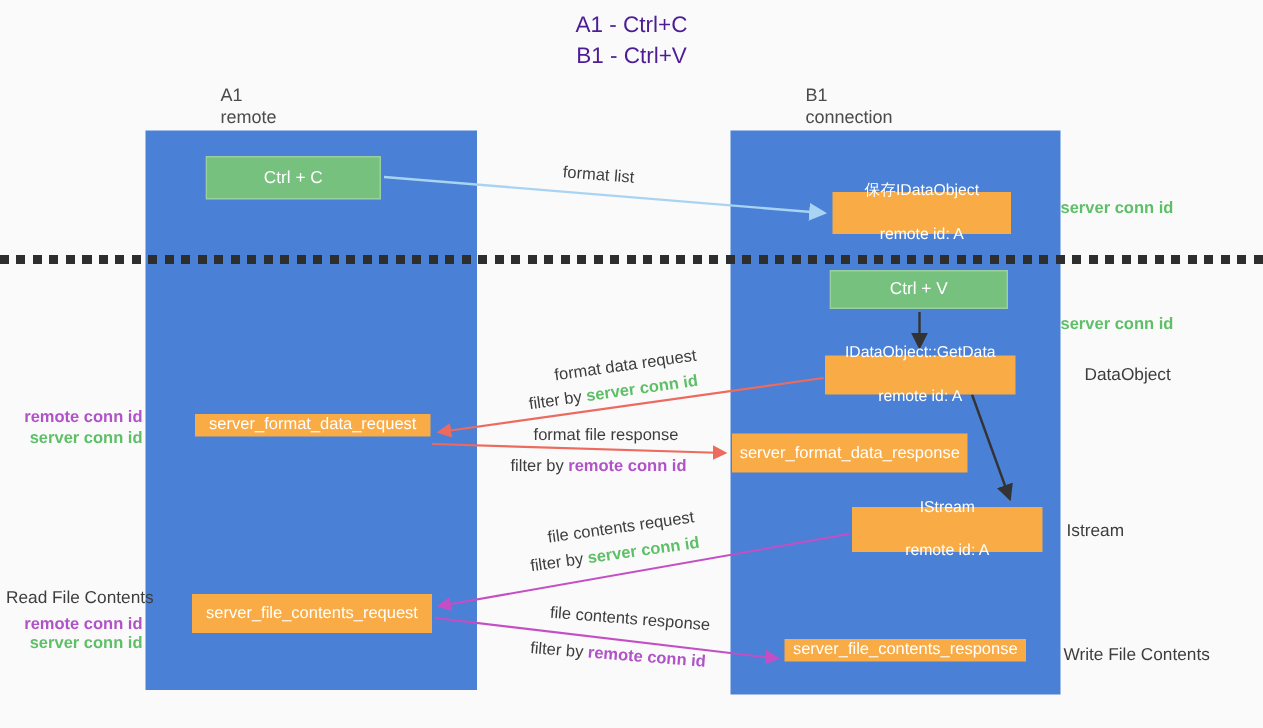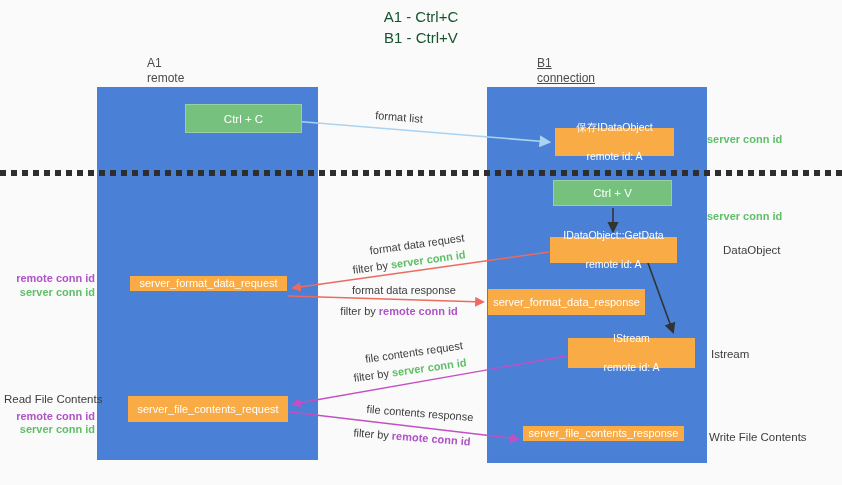--- a/index.html
+++ b/index.html
@@ -1,18 +1,18 @@
 <!DOCTYPE html>
 <html><head>
 <meta charset="utf-8">
 <style>
   html,body{margin:0;padding:0;background:#fafafa;font-family:"Liberation Sans",sans-serif;}
   #canvas{position:relative;width:842px;height:485px;background:#fafafa;overflow:hidden;}
   .abs{position:absolute;}
-  .title{left:0;right:0;top:6px;text-align:center;font-size:15px;line-height:21px;color:#14532d;}
+  .title{left:0;right:0;top:6px;text-align:center;font-size:15px;line-height:21px;color:#4c1d95;}
   .lane{background:#4a80d5;}
   .lane-header{font-size:12px;line-height:15px;color:#4b4b4b;}
   .gbox{background:#77c17e;color:#fff;font-size:11.5px;display:flex;align-items:center;justify-content:center;box-shadow:0 0 0 1px rgba(255,255,255,.25) inset;}
   .obox{background:#f9ab45;color:#fff;display:flex;flex-direction:column;align-items:center;justify-content:center;font-size:11px;line-height:13px;text-align:center;gap:16px;}
   .obox.one{font-size:11px;}
   .obox.two{font-size:10.5px;}
   .dotted{left:0;top:170px;width:842px;height:6px;background:repeating-linear-gradient(90deg,#2e2e2e 0 6px,transparent 6px 11px);z-index:6;}
   svg.arrows{left:0;top:0;z-index:5;pointer-events:none;}
   .alabel{font-size:11px;color:#3d3d3d;white-space:nowrap;transform:translate(-50%,-50%);z-index:7;}
   .rot-down{transform:translate(-50%,-50%) rotate(4.5deg);}
@@ -34,21 +34,21 @@
 
   <div class="abs title">
     <div>A1 - Ctrl+C</div>
     <div>B1 - Ctrl+V</div>
   </div>
 
   <div class="abs lane-header" style="left:147px;top:56px;width:120px;">
     <div>A1</div>
     <div>remote</div>
   </div>
-  <div class="abs lane-header" style="left:537px;top:56px;width:120px;text-decoration:underline;">
+  <div class="abs lane-header" style="left:537px;top:56px;width:120px;">
     <div>B1</div>
     <div>connection</div>
   </div>
 
   <div class="abs lane" style="left:97px;top:87px;width:221px;height:373px;"></div>
   <div class="abs lane" style="left:487px;top:87px;width:220px;height:376px;"></div>
 
   <div class="abs dotted"></div>
 
   <svg class="abs arrows" width="842" height="485" viewBox="0 0 842 485">
@@ -68,21 +68,21 @@
     </defs>
     <line x1="256" y1="118" x2="549" y2="142" stroke="#a9d3f2" stroke-width="1.6" marker-end="url(#m-blue)"></line>
     <line x1="613" y1="208" x2="613" y2="231" stroke="#333333" stroke-width="1.6" marker-end="url(#m-black)"></line>
     <line x1="648" y1="263" x2="673" y2="332" stroke="#333333" stroke-width="1.6" marker-end="url(#m-black)"></line>
     <line x1="549" y1="252" x2="293" y2="288" stroke="#ed6a5e" stroke-width="1.4" marker-end="url(#m-red)"></line>
     <line x1="288" y1="296" x2="483" y2="302" stroke="#ed6a5e" stroke-width="1.4" marker-end="url(#m-red)"></line>
     <line x1="566" y1="356" x2="293" y2="404" stroke="#c44fc4" stroke-width="1.4" marker-end="url(#m-purple)"></line>
     <line x1="290" y1="412" x2="518" y2="439" stroke="#c44fc4" stroke-width="1.4" marker-end="url(#m-purple)"></line>
   </svg>
 
-  <div class="abs gbox z8" style="left:137px;top:104px;width:117px;height:29px;margin-left:48px;">
+  <div class="abs gbox z8" style="left:137px;top:104px;width:117px;height:29px;">
     <span>Ctrl + C</span>
   </div>
   <div class="abs gbox z8" style="left:553px;top:180px;width:119px;height:26px;">
     <span>Ctrl + V</span>
   </div>
 
   <div class="abs obox two z8" style="left:555px;top:128px;width:119px;height:28px;">
     <span>保存IDataObject</span>
     <span>remote id: A</span>
   </div>
@@ -107,21 +107,21 @@
     <span>server_file_contents_response</span>
   </div>
 
   <div class="abs alabel rot-down" style="left:399px;top:117px;">format list</div>
 
   <div class="abs alabel rot-up" style="left:417px;top:244px;">format data request</div>
   <div class="abs alabel rot-up" style="left:409px;top:262px;">
     <span>filter by </span><span class="idgreen">server conn id</span>
   </div>
 
-  <div class="abs alabel" style="left:404px;top:290px;">format data response</div>
+  <div class="abs alabel" style="left:404px;top:290px;">format file response</div>
   <div class="abs alabel" style="left:399px;top:311px;">
     <span>filter by </span><span class="idpurple">remote conn id</span>
   </div>
 
   <div class="abs alabel rot-up" style="left:414px;top:352px;">file contents request</div>
   <div class="abs alabel rot-up" style="left:410px;top:370px;">
     <span>filter by </span><span class="idgreen">server conn id</span>
   </div>
 
   <div class="abs alabel rot-down" style="left:420px;top:413px;">file contents response</div>

